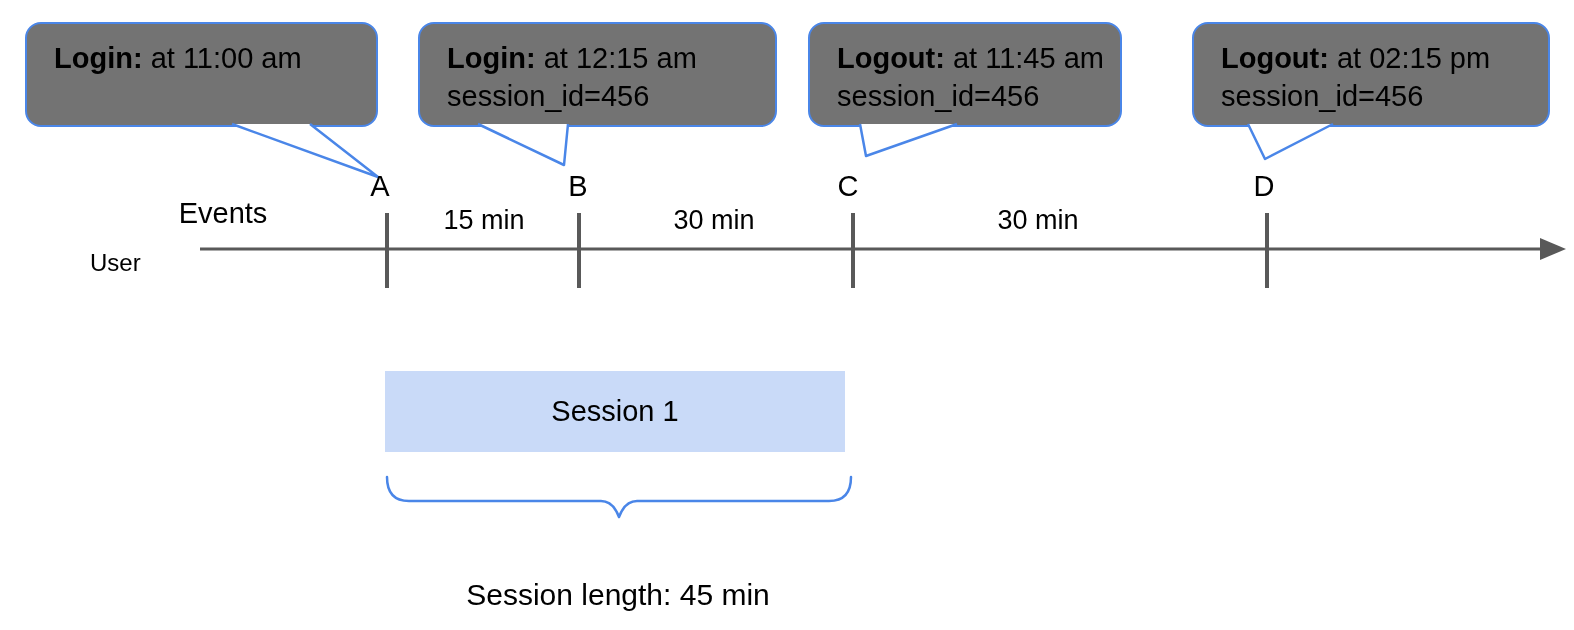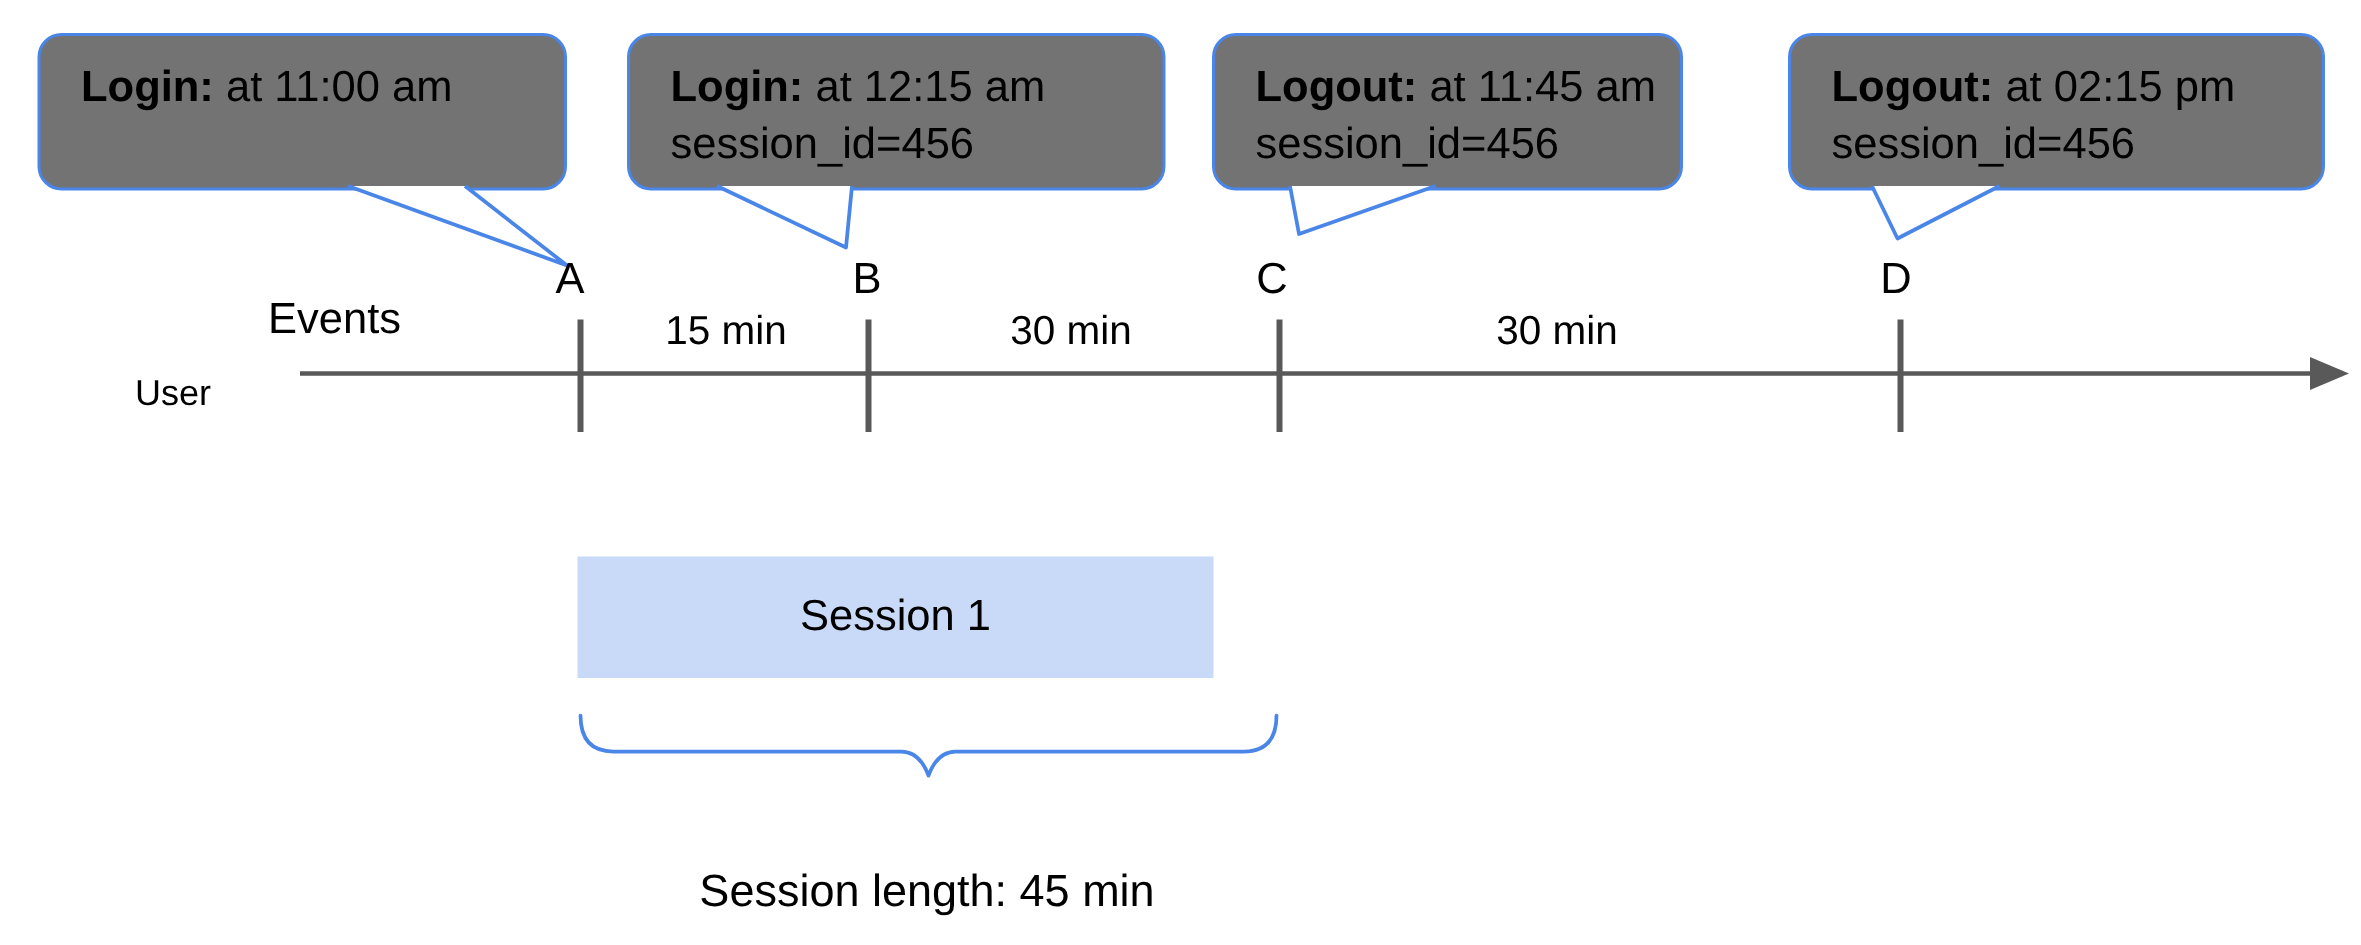--- a/index.html
+++ b/index.html
@@ -29,21 +29,21 @@
     line-height:38px;
     white-space:nowrap;
     z-index:1;
   }
   .callout b{font-weight:bold;}
   .svg-layer{
     position:absolute;left:0;top:0;z-index:2;pointer-events:none;
   }
   .session-box{
     position:absolute;
-    left:385px;top:371px;width:424px;height:81px;
+    left:385px;top:371px;width:460px;height:81px;
     background:var(--session-fill);
     display:flex;align-items:center;justify-content:center;
     font-size:29px;
     z-index:0;
   }
   .lbl{position:absolute;z-index:3;white-space:nowrap;}
   .lbl.centered{transform:translateX(-50%);}
   .user-label{left:90px;top:237px;font-size:24px;margin-top:12px;}
   .events-label{left:223px;top:170px;font-size:29px;margin-top:27px;}
   .event-letter{top:170px;font-size:29px;}

